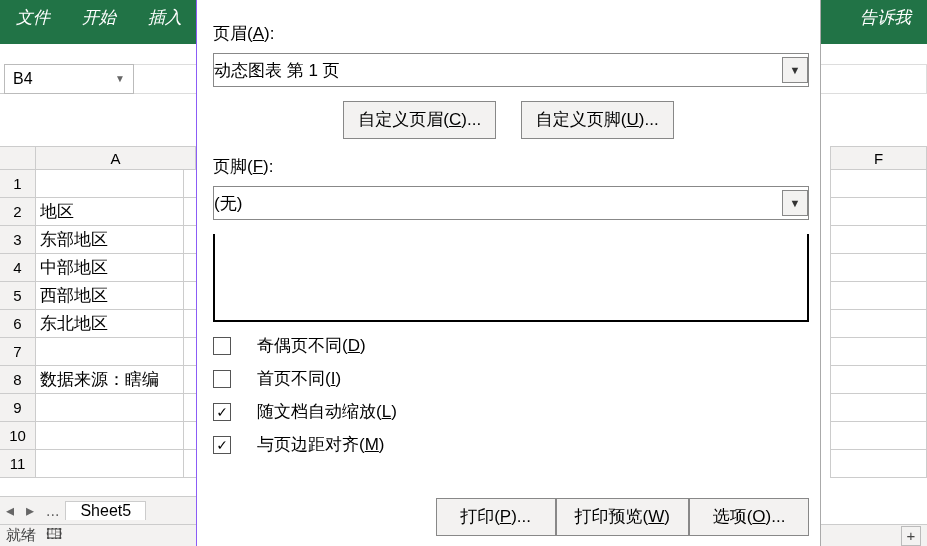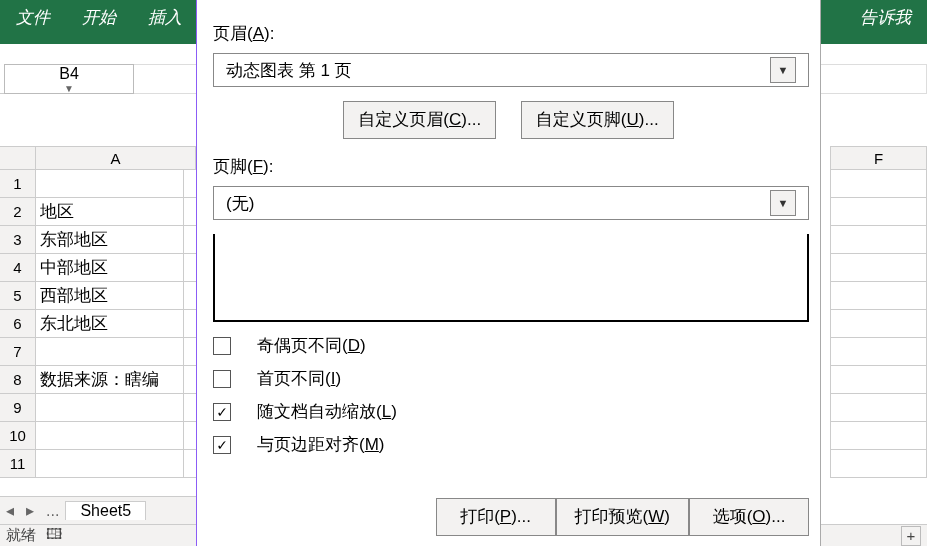--- a/index.html
+++ b/index.html
@@ -7,21 +7,21 @@
 
 .root { position: relative; width: 927px; height: 546px; }
 
 
 .ribbon { position: absolute; left: 0; top: 0; width: 927px; height: 44px; background: #217346; display: flex; align-items: center; color: #fff; font-size: 17px; }
 .ribbon .tab { padding: 0 16px; height: 52px; line-height: 44px; font-style: italic; }
 .ribbon .tab.right { margin-left: auto; }
 
 
 .formula-row { position: absolute; left: 0; top: 64px; width: 927px; height: 30px; display: flex; align-items: center; border-bottom: 1px solid #ccc; }
-.namebox { width: 130px; height: 30px; border: 1px solid #bbb; display: flex; align-items: center; padding: 0 8px; font-size: 16px; justify-content: space-between; background: #fff; margin-left: 4px; flex-direction: column; }
+.namebox { width: 130px; height: 30px; border: 1px solid #bbb; display: flex; align-items: center; padding: 0 8px; font-size: 16px; justify-content: space-between; background: #fff; margin-left: 4px; }
 .namebox .dd { font-size: 10px; color: #666; }
 .fx-area { flex: 1; height: 30px; border: 1px solid #ddd; border-left: none; }
 
 
 .sheet { position: absolute; left: 0; top: 146px; width: 200px; }
 .sheet-header-row { display: flex; height: 24px; background: #f3f2f1; border-bottom: 1px solid #ccc; border-top: 1px solid #ccc; font-size: 15px; }
 .sel-all { width: 36px; border-right: 1px solid #ccc; }
 .colhead { width: 160px; text-align: center; line-height: 24px; border-right: 1px solid #ccc; }
 .row { display: flex; height: 28px; border-bottom: 1px solid #ccc; }
 .rowhead { width: 36px; background: #f3f2f1; border-right: 1px solid #ccc; text-align: center; line-height: 28px; font-size: 15px; }
@@ -39,21 +39,21 @@
 
 
 .statusbar { position: absolute; left: 0; bottom: 0; height: 22px; width: 927px; background: #f3f2f1; border-top: 1px solid #ccc; display: flex; align-items: center; font-size: 15px; padding: 0 6px; color: #444; }
 .statusbar .spacer { flex: 1; }
 .statusbar .plus { width: 20px; height: 20px; border: 1px solid #bbb; text-align: center; line-height: 18px; margin-left: 6px; }
 
 
 .dialog { position: absolute; left: 196px; top: 0; width: 625px; height: 546px; background: #fff; border-left: 1px solid #8b5cf6; border-right: 1px solid #aaa; padding: 18px 16px 10px 16px; font-size: 17px; }
 .dlg-label { margin: 4px 0 8px 0; display: block; }
 .dlg-label u { text-decoration: underline; }
-.combo { width: 596px; height: 34px; border: 1px solid #888; display: flex; align-items: center; padding: 0 12px; margin-bottom: 14px; background: #fff; }
+.combo { width: 596px; height: 34px; border: 1px solid #888; display: flex; align-items: center; padding: 0 0; margin-bottom: 14px; background: #fff; }
 .combo .txt { flex: 1; }
 .combo .btn { width: 26px; height: 26px; border: 1px solid #888; display: flex; align-items: center; justify-content: center; font-size: 11px; color: #333; background: #f3f2f1; }
 .btn-row { text-align: center; margin-bottom: 16px; }
 .pushbtn { display: inline-block; min-width: 140px; height: 38px; line-height: 36px; border: 1px solid #888; background: #f3f2f1; margin: 0 10px; padding: 0 14px; font-size: 17px; }
 .footer-preview { width: 596px; height: 88px; border: 2px solid #000; border-top: none; margin-bottom: 12px; }
 .chk-row { display: flex; align-items: center; gap: 26px; margin: 10px 0; }
 .chk { width: 18px; height: 18px; border: 1px solid #555; display: inline-flex; align-items: center; justify-content: center; font-size: 14px; background: #fff; }
 .chk.checked::after { content: "✓"; color: #000; }
 .dlg-footer { position: absolute; left: 16px; bottom: 10px; width: 596px; display: flex; justify-content: flex-end; }
 .pushbtn2 { min-width: 120px; height: 38px; line-height: 36px; border: 1px solid #888; background: #f3f2f1; padding: 0 18px; font-size: 17px; text-align: center; }

